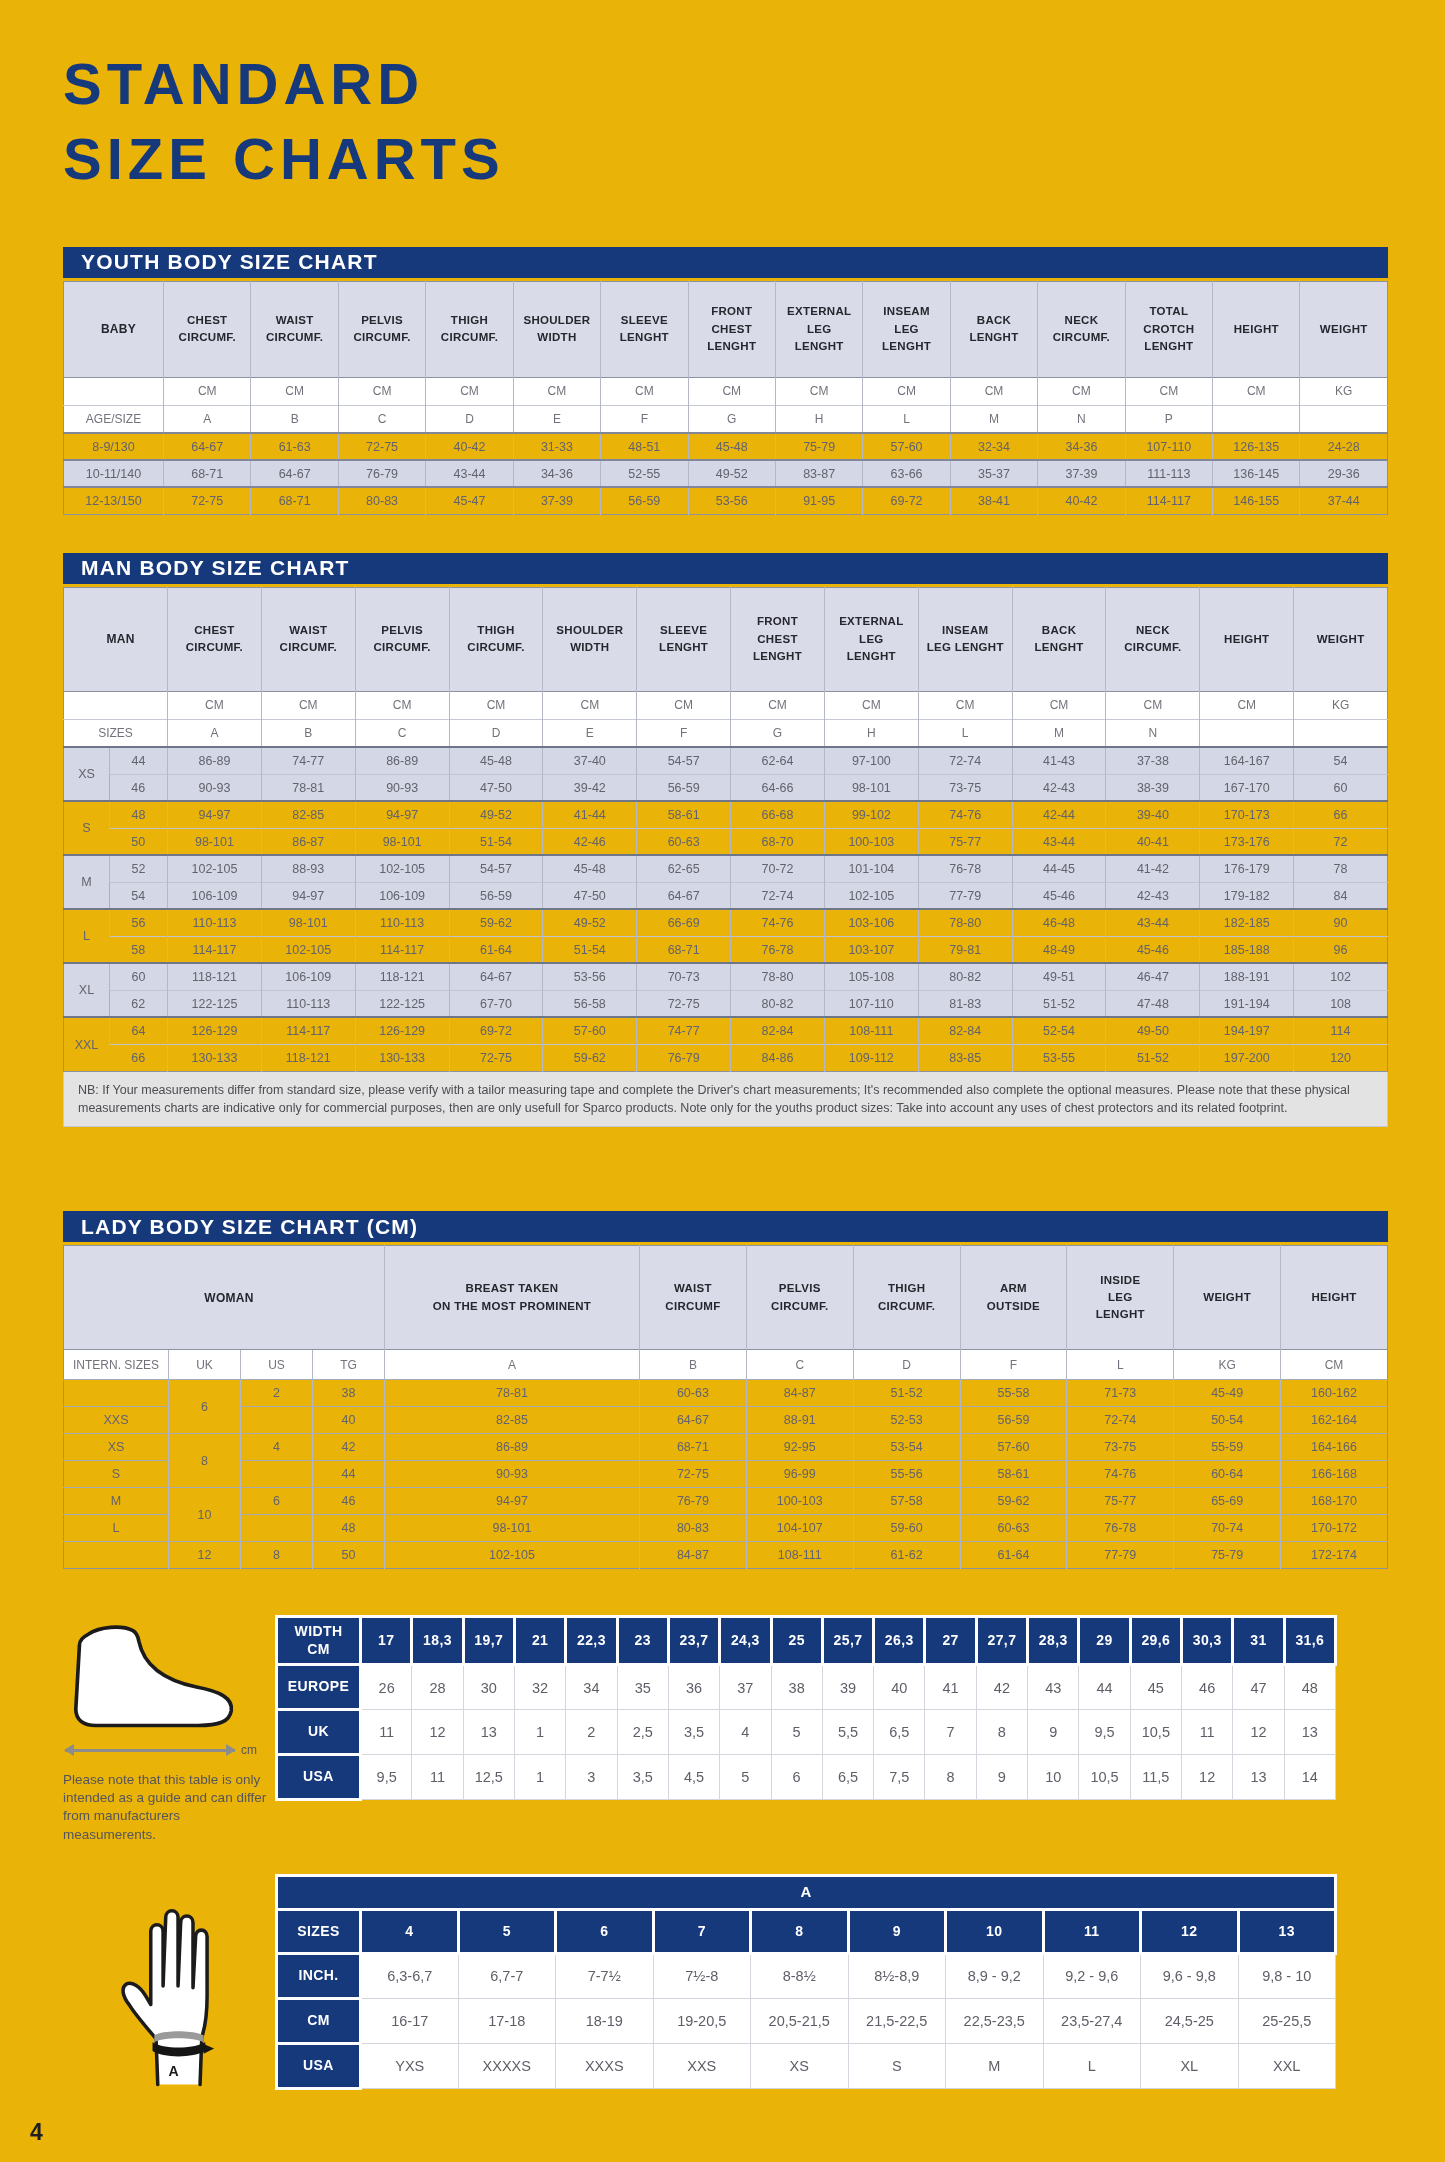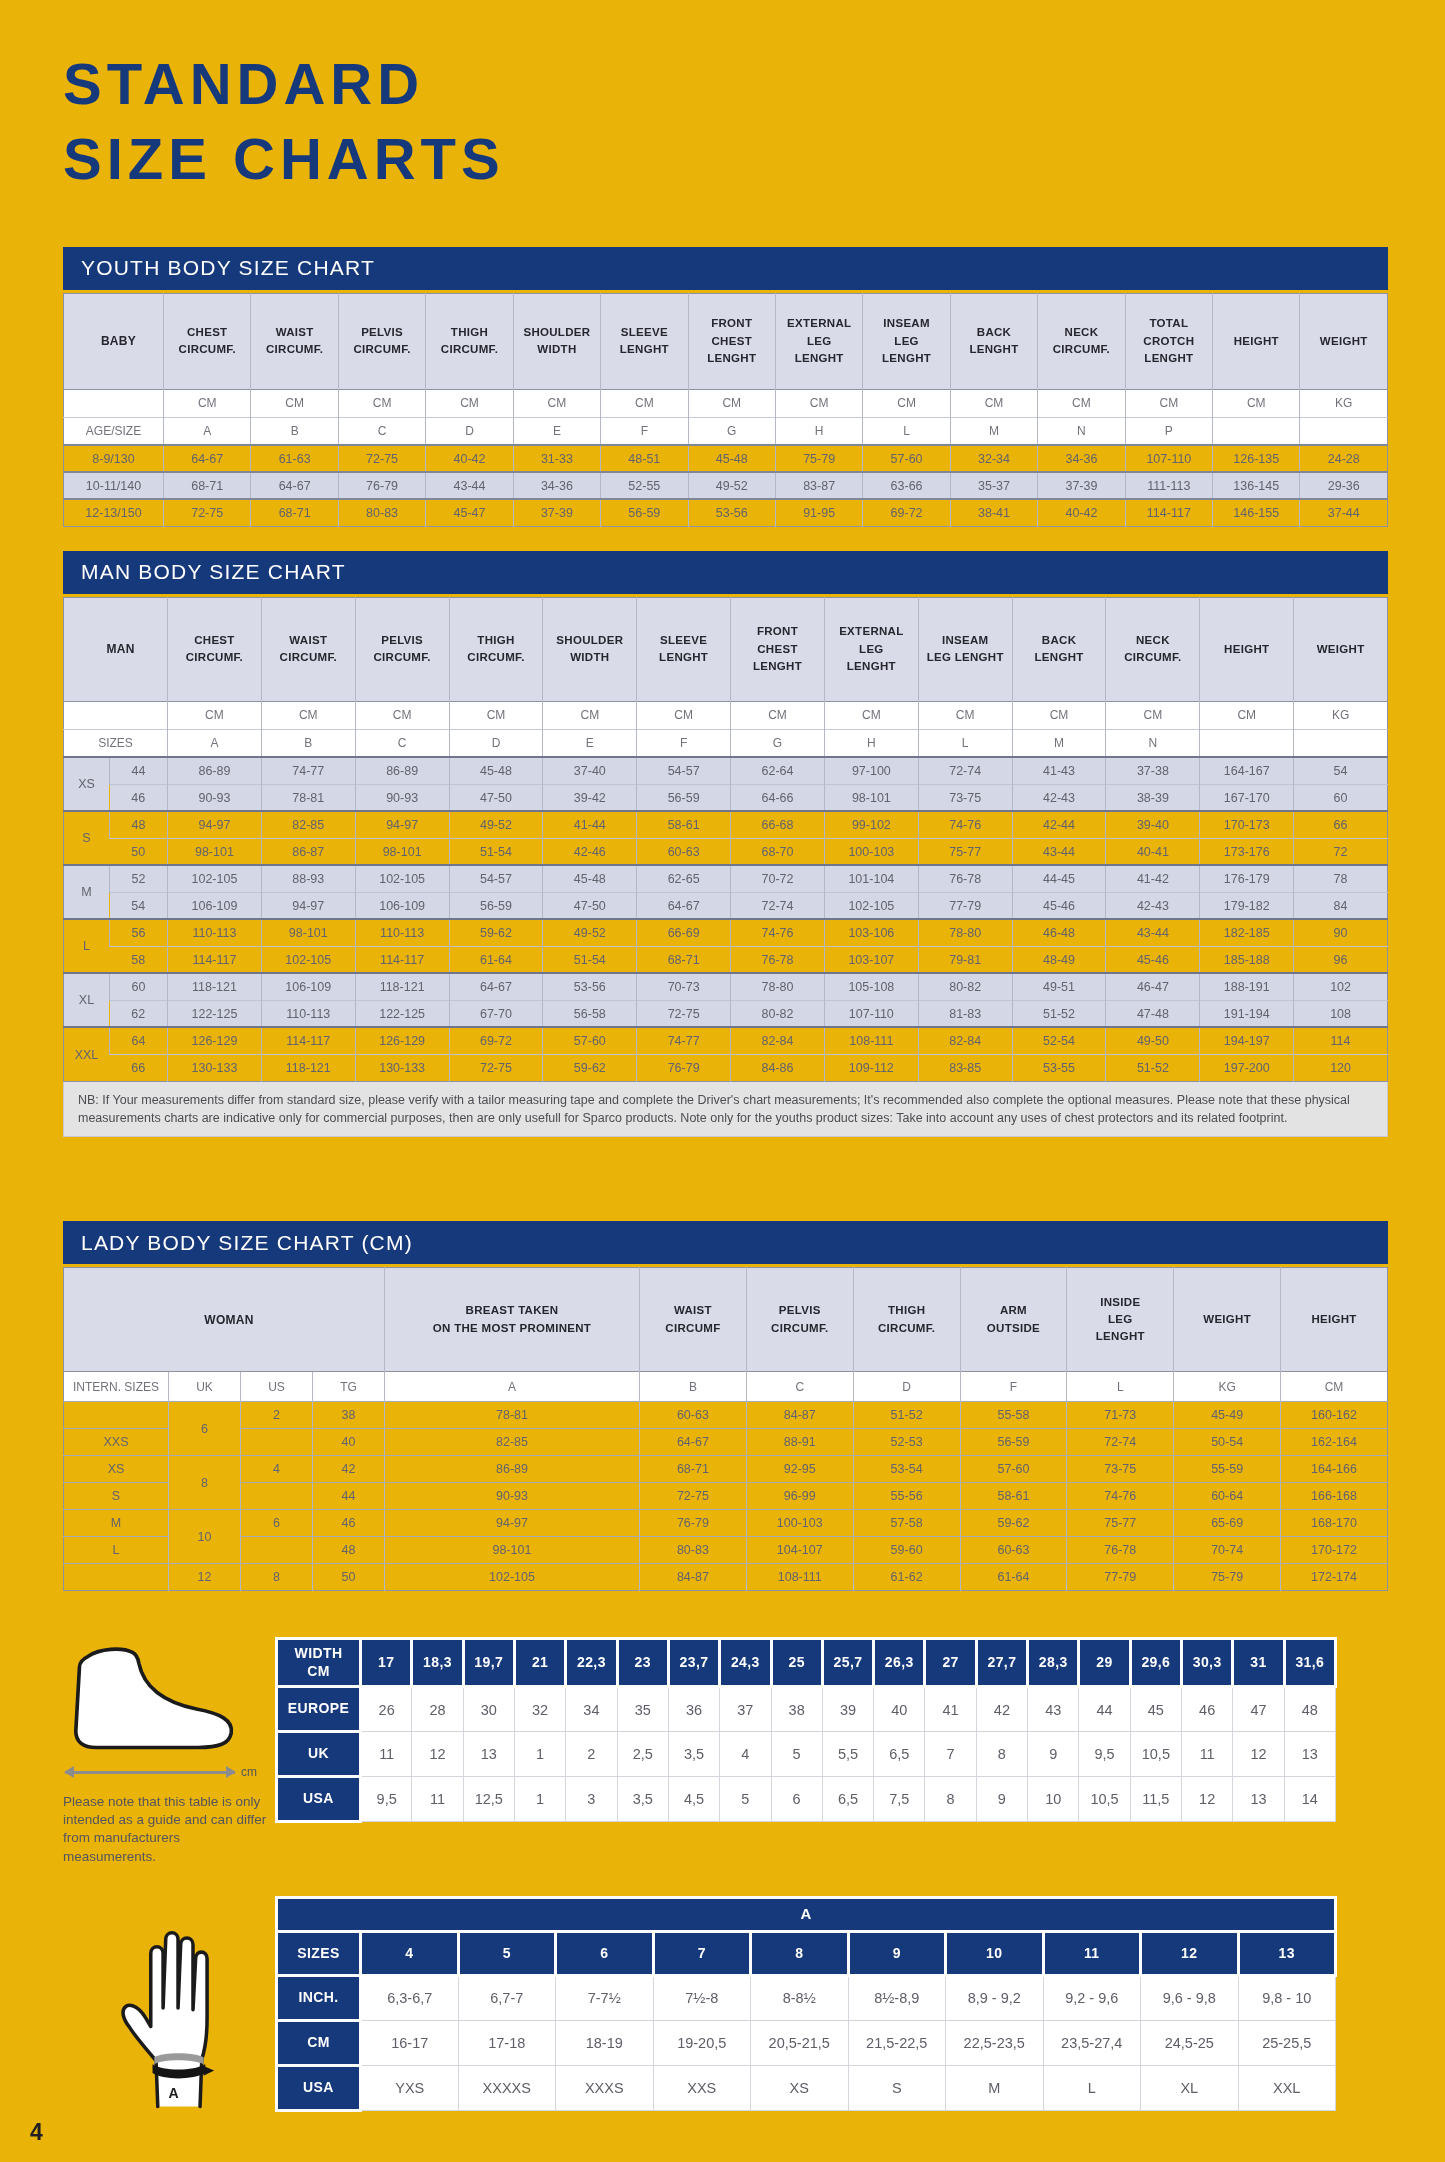--- a/index.html
+++ b/index.html
@@ -5,21 +5,21 @@
   *{margin:0;padding:0;box-sizing:border-box}
   html,body{background:#fff}
   body{font-family:"Liberation Sans",sans-serif;color:#26262e}
   .page{width:1445px;height:2162px;position:relative;background:#eab308;overflow:hidden}
   .content{padding:46px 57px 0 63px}
 
   .main-title{color:#16397c;font-size:58px;font-weight:bold;letter-spacing:5px;line-height:1.3;margin-bottom:50px}
   .main-title span{display:block}
 
   .section{margin-top:0}
-  .section-bar{background:#16397c;color:#fff;font-weight:normal;font-size:21px;letter-spacing:1.2px;height:43px;display:flex;align-items:center;padding-left:18px;margin-bottom:3px}
+  .section-bar{background:#16397c;color:#fff;font-weight:bold;font-size:21px;letter-spacing:1.2px;height:31px;display:flex;align-items:center;padding-left:18px;margin-bottom:3px}
 
   table{border-collapse:collapse;width:100%;table-layout:fixed}
   .bt{border:1px solid #8d92a2}
   .bt th{background:#d9dbe8;font-size:11.5px;font-weight:bold;letter-spacing:.3px;white-space:pre-line;line-height:1.5;padding:6px 2px;vertical-align:middle;color:#26262e;text-align:center}
   .bt th.first-col-h{text-align:center;padding-left:12px;font-size:12px}
   .bt td{font-size:12.5px;color:#63636d;text-align:center;height:27px;white-space:nowrap;overflow:hidden}
   .bt td,.bt th{border-left:1px solid #b4b8c6}
   .bt td:first-child,.bt th:first-child{border-left:none}
   .bt td.sub{height:28px;color:#72727c;font-size:12px;background:#fff}
   .bt td.shade{background:#d4d7e6}
@@ -208,21 +208,21 @@
               <td data-name="value-cell">38-41</td>
               <td data-name="value-cell">40-42</td>
               <td data-name="value-cell">114-117</td>
               <td data-name="value-cell">146-155</td>
               <td data-name="value-cell">37-44</td>
             </tr>
           </tbody>
         </table>
     </div>
 
-    <div class="section" style="margin-top:24px" data-name="man-size-chart-section">
+    <div class="section" style="margin-top:38px" data-name="man-size-chart-section">
       <div class="section-bar" data-name="man-section-header">MAN BODY SIZE CHART</div>
       <table class="bt mt" data-name="man-size-table">
           <colgroup>
             <col style="width: 46px;">
             <col style="width: 58px;">
             <col>
             <col>
             <col>
             <col>
             <col>

